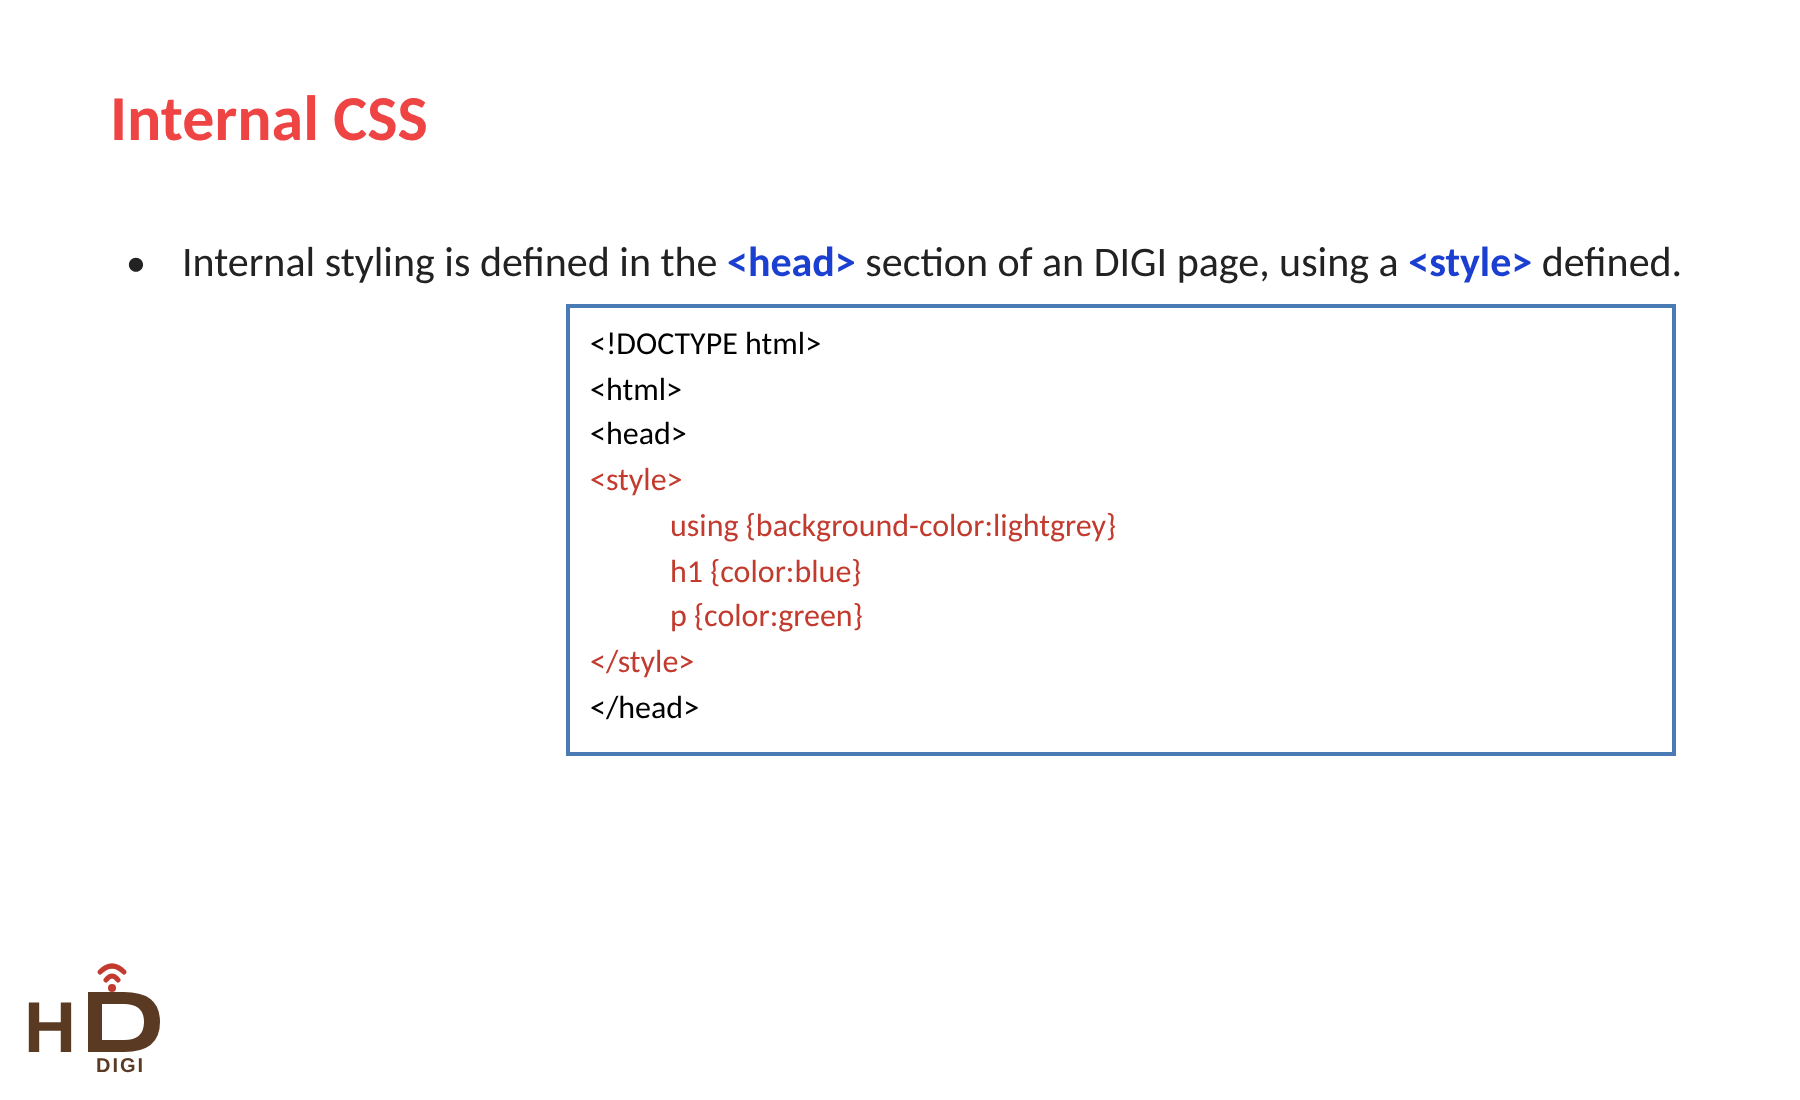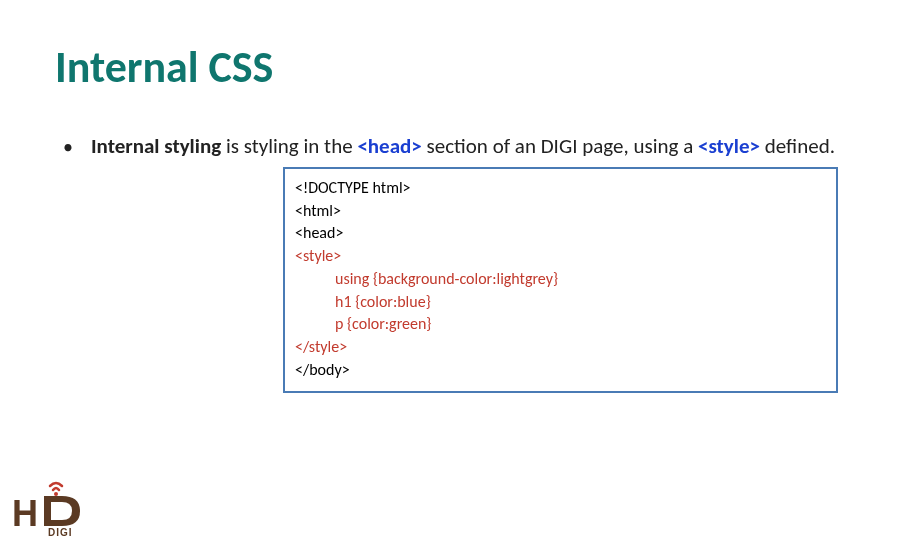--- a/index.html
+++ b/index.html
@@ -8,41 +8,41 @@
       height: 550px;
       background: #ffffff;
       font-family: Calibri, Arial, sans-serif;
       position: relative;
       overflow: hidden;
     }
     .slide {
       padding: 40px 55px 20px 55px;
     }
     .title {
-      font-size: 44px;
+      font-size: 32px;
       font-weight: bold;
-      color: #0f766e;
+      color: #ef4444;
       margin-bottom: 38px;
     }
     .bullet-row {
       display: flex;
       align-items: flex-start;
       font-size: 21px;
       color: #222;
       line-height: 1.35;
       margin-left: 8px;
     }
     .bullet-dot {
       font-size: 20px;
       margin-right: 18px;
       margin-top: 2px;
       color: #222;
     }
     .bullet-text { flex: 1; }
-    .bold { font-weight: bold; }
+    .bold { font-weight: normal; }
     .tag { font-weight: bold; color: #1a3fd1; }
     .code-box {
       border: 2px solid #4a7bb5;
       margin-left: 228px;
       margin-top: 6px;
       width: 555px;
       padding: 8px 0 10px 10px;
       font-size: 16px;
       font-family: Calibri, Arial, sans-serif;
       line-height: 1.42;
@@ -59,34 +59,34 @@
   </style>
 </head>
 <body>
 
 <div class="slide">
   <div class="title">Internal CSS</div>
 
   <div class="bullet-row">
     <div class="bullet-dot">•</div>
     <div class="bullet-text">
-      <span class="bold">Internal styling</span><span> is styling in the </span><span class="tag">&lt;head&gt;</span><span> section of an DIGI page, using a </span><span class="tag">&lt;style&gt;</span><span> defined.</span>
+      <span class="bold">Internal styling</span><span> is defined in the </span><span class="tag">&lt;head&gt;</span><span> section of an DIGI page, using a </span><span class="tag">&lt;style&gt;</span><span> defined.</span>
     </div>
   </div>
 
   <div class="code-box">
     <div>&lt;!DOCTYPE html&gt;</div>
     <div>&lt;html&gt;</div>
     <div>&lt;head&gt;</div>
     <div class="code-red">&lt;style&gt;</div>
     <div class="code-red indent1">using {background-color:lightgrey}</div>
     <div class="code-red indent1">h1   {color:blue}</div>
     <div class="code-red indent1">p    {color:green}</div>
     <div class="code-red">&lt;/style&gt;</div>
-    <div>&lt;/body&gt;</div>
+    <div>&lt;/head&gt;</div>
   </div>
 </div>
 
 <div class="logo">
   <svg viewBox="0 0 90 62" width="90" height="62">
     <path d="M 38 8 Q 44 2 50 8" stroke="#c23b2e" stroke-width="2.5" fill="none" stroke-linecap="round"></path>
     <path d="M 41 12 Q 44 8 47 12" stroke="#c23b2e" stroke-width="2.5" fill="none" stroke-linecap="round"></path>
     <circle cx="44" cy="16" r="2" fill="#c23b2e"></circle>
     <text x="0" y="48" font-family="Arial Black, Arial" font-size="36" font-weight="900" fill="#5b3a23">H</text>
     <rect x="32" y="18" width="7" height="30" fill="#5b3a23"></rect>

